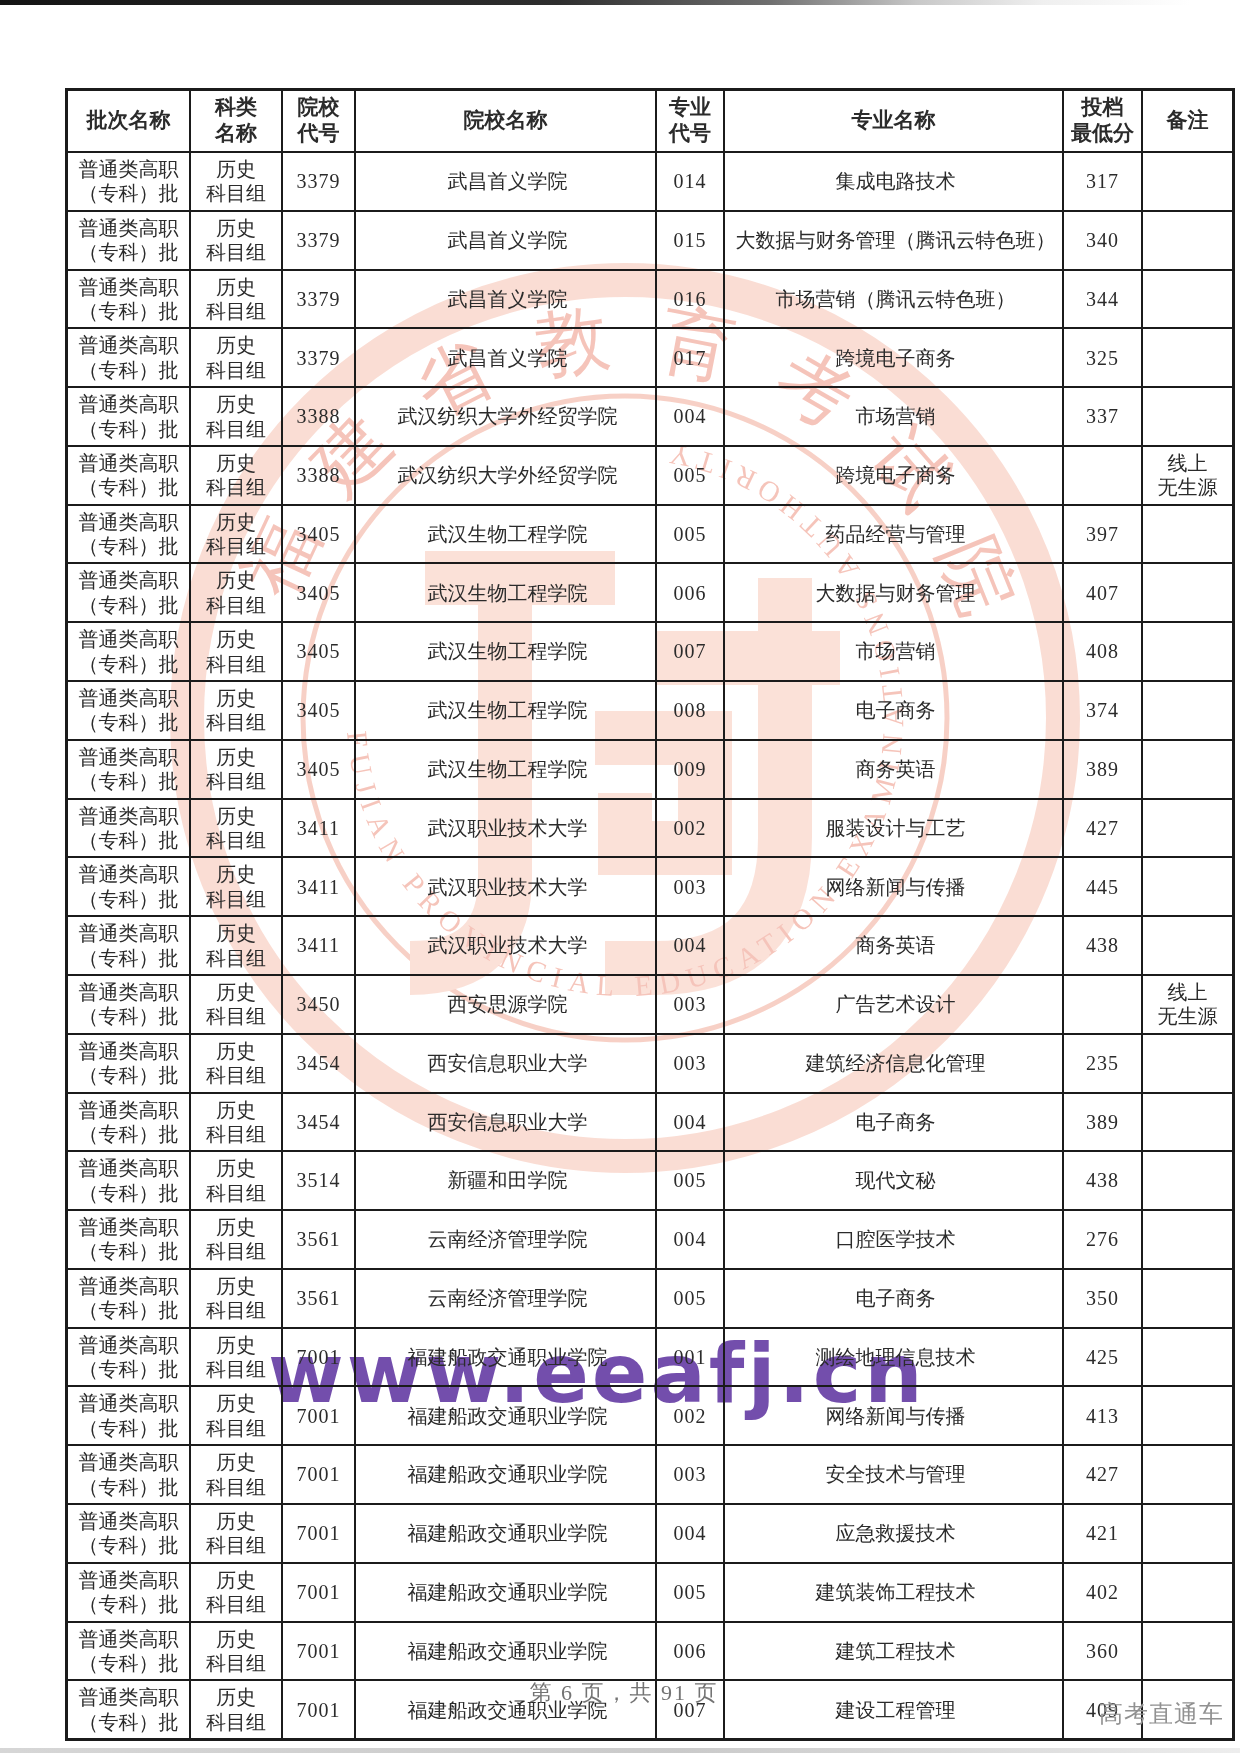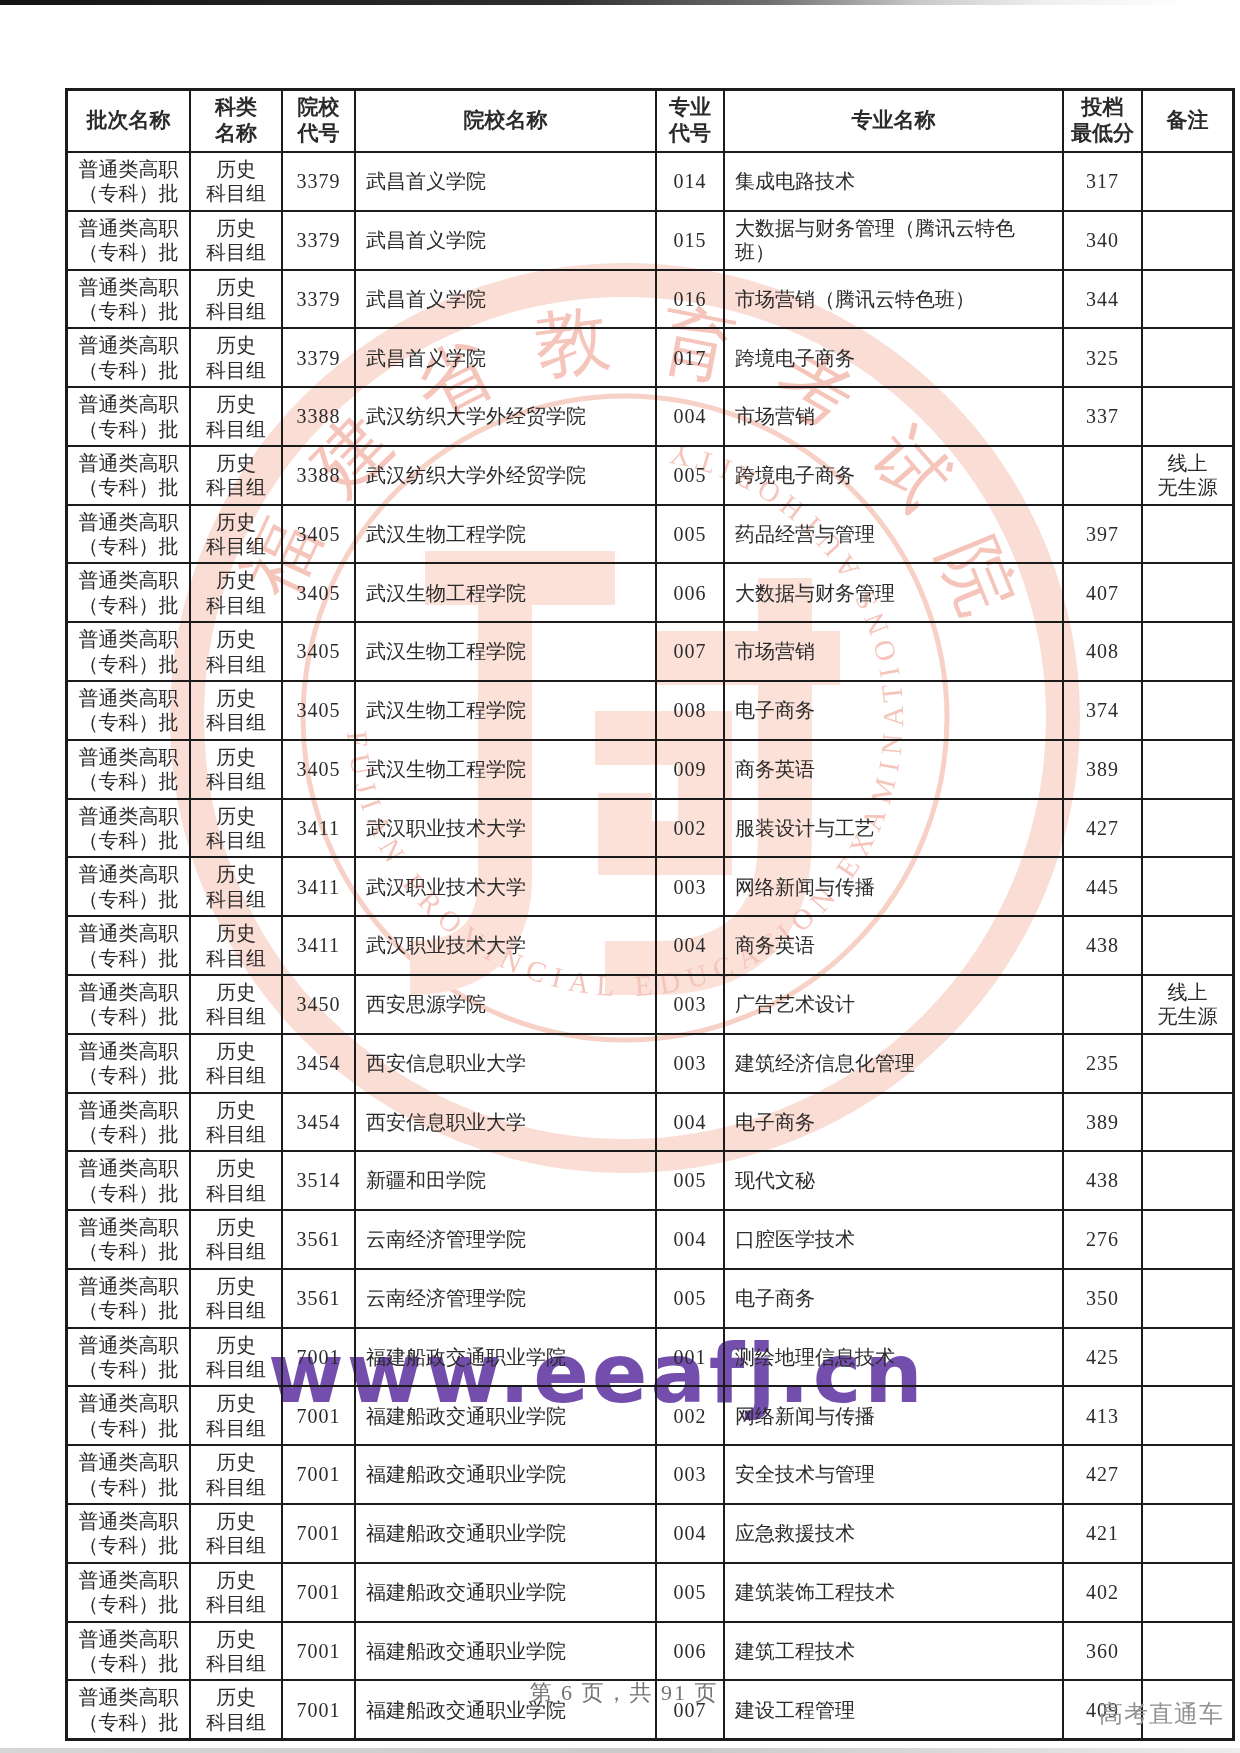--- a/index.html
+++ b/index.html
@@ -37,21 +37,21 @@
     vertical-align:middle; text-align:center;
     white-space:pre-line; line-height:1.22; padding:4px 3px;
     overflow:hidden;
   }
   .score-table th { font-size:21px; font-weight:bold; height:56px; padding:2px 2px; }
   .score-table td { font-size:20px; height:47px; }
   
   .c0 { width:117px; } .c1 { width:86px; } .c2 { width:67px; }
   .c3 { width:295px;margin-left:26px; } .c4 { width:62px; } .c5 { width:333px; }
   .c6 { width:73px; }  .c7 { width:85px; }
-  td.c3, td.c5 { text-align:left; padding-left:10px; padding-right:18px; }
+  td.c3, td.c5 { text-align:center; padding-left:10px; padding-right:6px; }
   td.c2, td.c4, td.c6 { letter-spacing:1px; }
   
   .page-info {
     position:absolute; top:1678px; left:65px; width:1118px; text-align:center;
     font-size:22px; color:#737373; letter-spacing:2px;
   }
   .brand-mark {
     position:absolute; top:1698px; right:16px;
     font-family:"Liberation Sans", sans-serif;
     font-size:24px; color:#919191; letter-spacing:1px;

